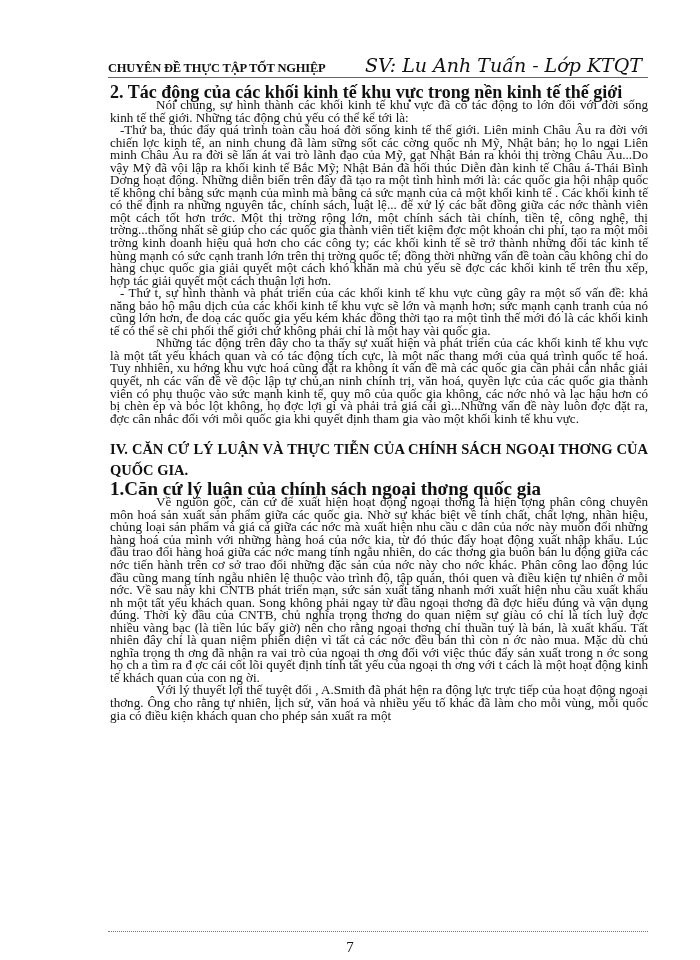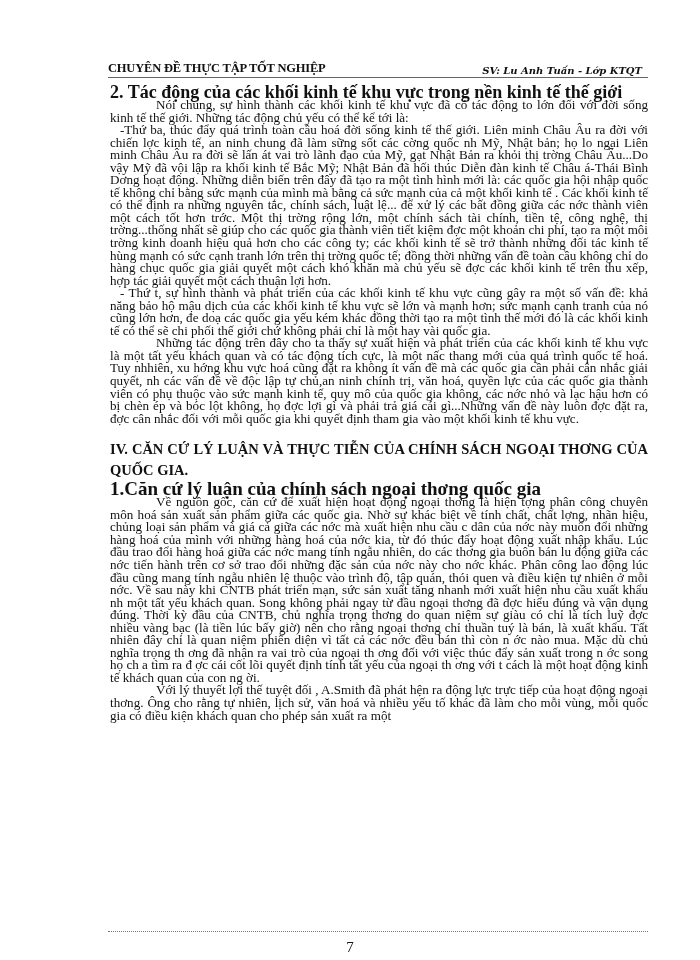--- a/index.html
+++ b/index.html
@@ -8,21 +8,21 @@
   .header {
     position: absolute; left: 108px; top: 36px; width: 540px; height: 18px;
     border-bottom: 1px solid #666;
     display: flex; align-items: flex-end; justify-content: space-between;
   }
   .header-left {
     font-family: "Liberation Serif", serif; font-weight: bold; font-size: 12.5px;
     letter-spacing: -0.2px; padding-bottom: 1px; color: #111;
   }
   .header-right {
-    font-family: "DejaVu Serif", serif; font-style: italic; font-weight: bold; font-size: 10px;
+    font-family: "DejaVu Serif", serif; font-style: italic; font-weight: normal; font-size: 19px;
     padding-bottom: 1px; color: #111; margin-right: 6px;
   }
   .body {
     position: absolute; left: 110px; top: 62px; width: 538px;
     font-family: "Liberation Serif", serif; font-size: 13.1px; line-height: 12.55px;
     text-align: justify; color: #111;
   }
   .body p { margin: 0; }
   .h2 { font-weight: bold; font-size: 18px; line-height: 14px; margin: 0; }
   .h-major { font-weight: bold; font-size: 14.5px; line-height: 21px; margin: 0; text-transform: none; }

